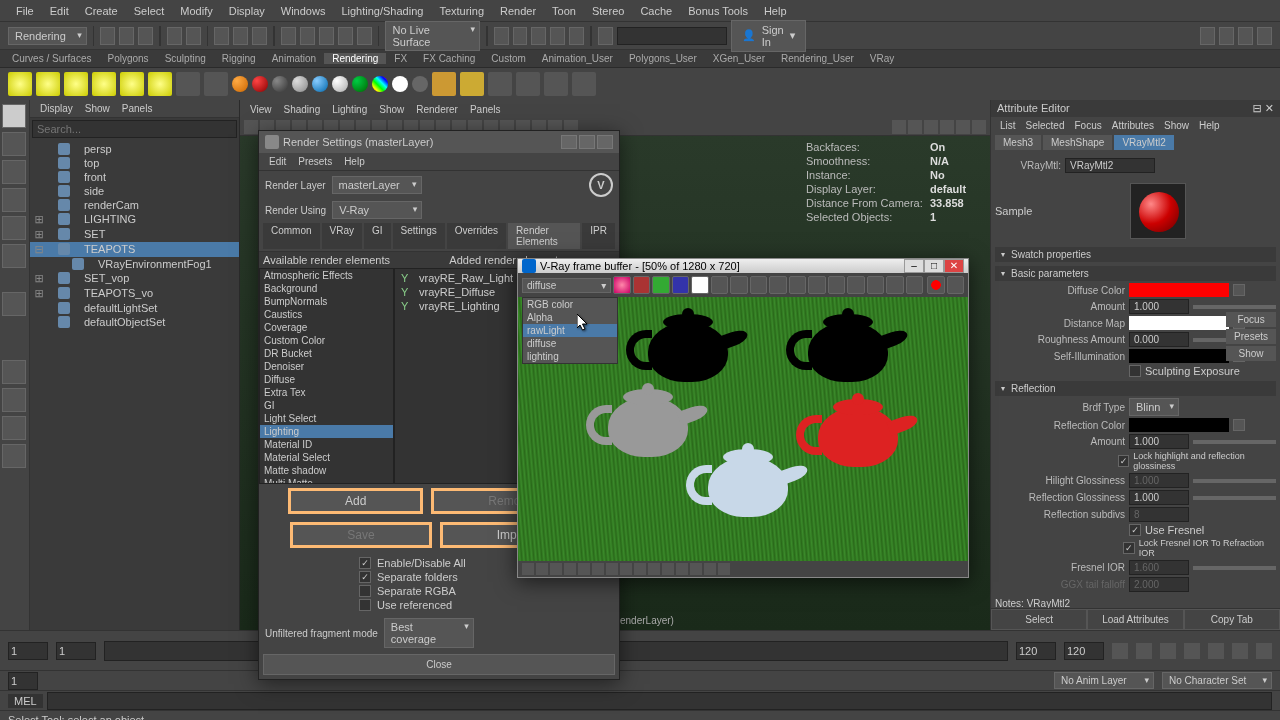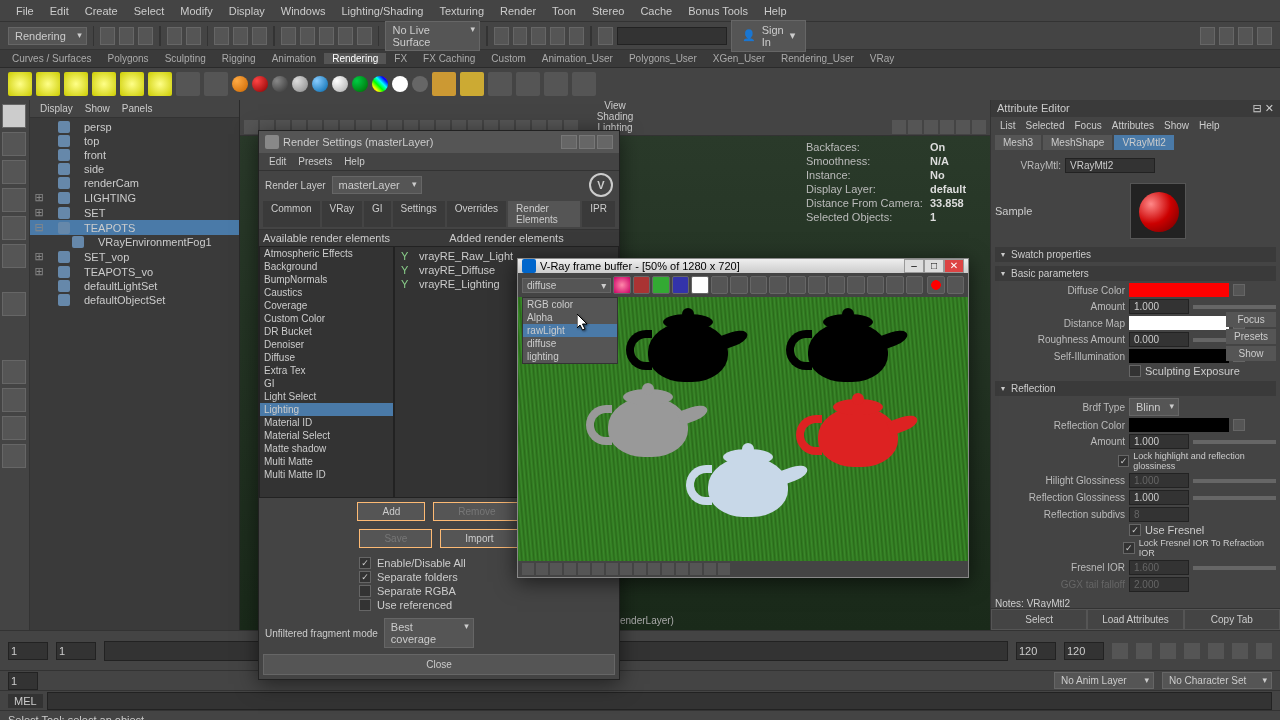--- a/index.html
+++ b/index.html
@@ -16,26 +16,26 @@
 .shelf-icons { background: #444; height: 32px; display: flex; align-items: center; gap: 4px; padding: 0 8px; }
 .shelf-icons .si { width: 24px; height: 24px; background: #555; border-radius: 2px; }
 .main-area { display: flex; height: 530px; }
 .left-toolbox { width: 30px; background: #444; border-right: 1px solid #333; display: flex; flex-direction: column; gap: 4px; padding: 4px 2px; }
 .left-toolbox .tb { width: 24px; height: 24px; background: #555; border: 1px solid #666; }
 .outliner { width: 210px; background: #3a3a3a; border-right: 1px solid #2a2a2a; display: flex; flex-direction: column; }
 .panel-menus { background: #444; height: 18px; display: flex; align-items: center; padding: 0 4px; border-bottom: 1px solid #333; }
 .panel-menus span { padding: 0 6px; font-size: 10px; }
 .outliner-search { background: #333; margin: 2px; padding: 2px 4px; border: 1px solid #222; }
 .outliner-list { flex: 1; overflow: auto; padding: 2px 0; }
-.outliner-item { display: flex; align-items: flex-end; padding: 1px 4px; gap: 14px; font-size: 10px; }
+.outliner-item { display: flex; align-items: flex-start; padding: 1px 4px; gap: 14px; font-size: 10px; }
 .outliner-item .expand { width: 10px; text-align: center; color: #888; }
 .outliner-item.sel { background: #4a7aa8; color: #fff; }
 .oi-icon { width: 12px; height: 12px; background: #68a; border-radius: 2px; display: inline-block; }
 .viewport { flex: 1; background: #222; position: relative; }
-.vp-menus { background: #444; height: 18px; display: flex; align-items: center; padding: 0 4px; flex-direction: column; }
+.vp-menus { background: #444; height: 18px; display: flex; align-items: center; padding: 0 4px; }
 .vp-menus span { padding: 0 6px; font-size: 10px; }
 .vp-icons { background: #444; height: 18px; display: flex; align-items: center; gap: 2px; padding: 0 4px; border-bottom: 1px solid #333; }
 .vp-icons .vi { width: 14px; height: 14px; background: #555; }
 .vp-content { position: absolute; top: 36px; left: 0; right: 0; bottom: 0; background: linear-gradient(180deg, #2a3a2a 0%, #1a2a1a 100%); }
 .vp-stats { position: absolute; top: 40px; right: 10px; font-size: 10px; line-height: 14px; }
 .vp-stats .row { display: flex; }
 .vp-stats .label { width: 140px; color: #bbb; padding-left: 16px; }
 .vp-stats .val { width: 50px; font-weight: bold; color: #ddd; }
 .right-panel { width: 290px; background: #444; border-left: 1px solid #333; display: flex; flex-direction: column; }
 .ae-title { background: #3a3a3a; padding: 2px 6px; display: flex; justify-content: space-between; }
@@ -82,21 +82,21 @@
 .rs-headers .h1 { width: 135px; text-align: center; }
 .rs-headers .h2 { flex: 1; text-align: center; }
 .rs-lists { display: flex; flex: 1; overflow: hidden; }
 .rs-list-left { width: 135px; background: #333; overflow-y: auto; border: 1px solid #222; }
 .rs-list-left .li { padding: 0px 4px; font-size: 10px; line-height: 13px; }
 .rs-list-left .li.sel { background: #4a7aa8; }
 .rs-list-right { flex: 1; background: #333; border: 1px solid #222; padding: 2px; }
 .rs-list-right .ri { display: flex; align-items: center; gap: 6px; padding: 1px 4px; font-size: 10px; }
 .rs-list-right .ri .chk { width: 12px; color: #8c8; }
 .rs-btns { display: flex; gap: 8px; padding: 4px; justify-content: center; }
-.rs-btns .rb { background: #555; padding: 3px 24px; font-size: 10px; border: 1px solid #fdba74; }
+.rs-btns .rb { background: #555; padding: 3px 54px; font-size: 12px; border: 3px solid #fdba74; }
 .rs-checks { padding: 4px 100px; }
 .rs-checks .ck { display: flex; align-items: center; gap: 6px; font-size: 10px; padding: 1px 0; }
 .rs-close { text-align: center; padding: 4px; background: #555; border: 1px solid #666; margin: 4px; font-size: 10px; }
 
 
 .vfb { position: absolute; left: 517px; top: 258px; width: 452px; height: 320px; background: #444; border: 1px solid #888; box-shadow: 0 4px 20px rgba(0,0,0,0.6); z-index: 20; display: flex; flex-direction: column; }
 .vfb-title { background: linear-gradient(#eee,#ccc); color: #000; height: 14px; display: flex; align-items: center; padding: 0 4px; justify-content: space-between; }
 .vfb-title .t { display: flex; align-items: center; gap: 4px; }
 .vfb-title .vicon { width: 14px; height: 14px; background: #06c; border-radius: 2px; }
 .vfb-title .buttons { display: flex; gap: 0; }
@@ -260,20 +260,21 @@
     <span class="tb"></span>
     <span class="tb"></span>
   </div>
 
   <div class="outliner">
     <div class="panel-menus">
       <span>Display</span>
       <span>Show</span>
       <span>Panels</span>
     </div>
+    <input class="outliner-search" placeholder="Search..." style="">
     <div class="outliner-list" id="outliner-list">
         <div class="outliner-item">
           <span class="expand"></span>
           <span style="margin-left:0px" class="oi-icon"></span>
           <span>persp</span>
         </div>
         <div class="outliner-item">
           <span class="expand"></span>
           <span style="margin-left:0px" class="oi-icon"></span>
           <span>top</span>
@@ -582,20 +583,24 @@
   <div class="rs-menus">
     <span>Edit</span>
     <span>Presets</span>
     <span>Help</span>
   </div>
   <div class="rs-row">
     <span class="lbl">Render Layer</span>
     <div class="dropdown" style="width:90px">masterLayer</div>
     <span style="flex:1"></span>
     <span style="width:24px;height:24px;border:2px solid #ccc;border-radius:50%;display:flex;align-items:center;justify-content:center;font-weight:bold">V</span>
+  </div>
+  <div class="rs-row">
+    <span class="lbl">Render Using</span>
+    <div class="dropdown" style="width:90px">V-Ray</div>
   </div>
   <div class="rs-tabs">
     <span class="rs-tab">Common</span>
     <span class="rs-tab">VRay</span>
     <span class="rs-tab">GI</span>
     <span class="rs-tab">Settings</span>
     <span class="rs-tab">Overrides</span>
     <span class="rs-tab active">Render Elements</span>
     <span class="rs-tab">IPR</span>
   </div>

